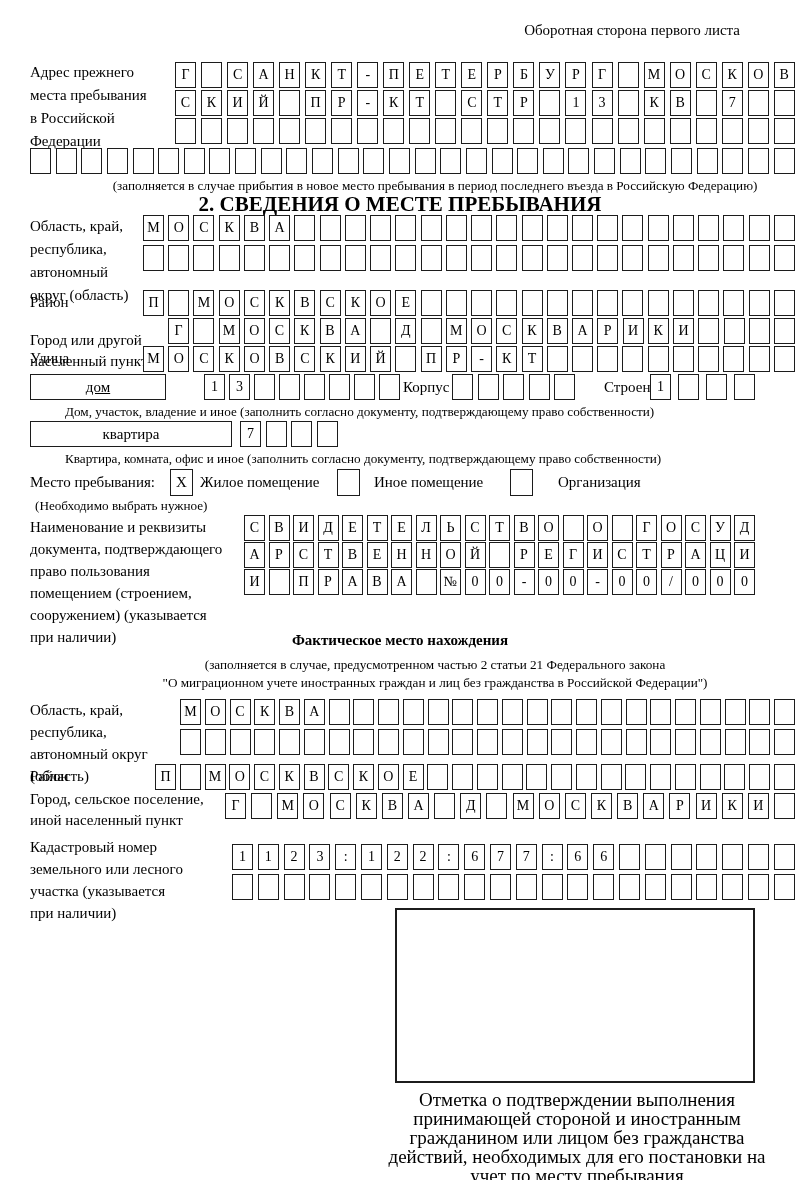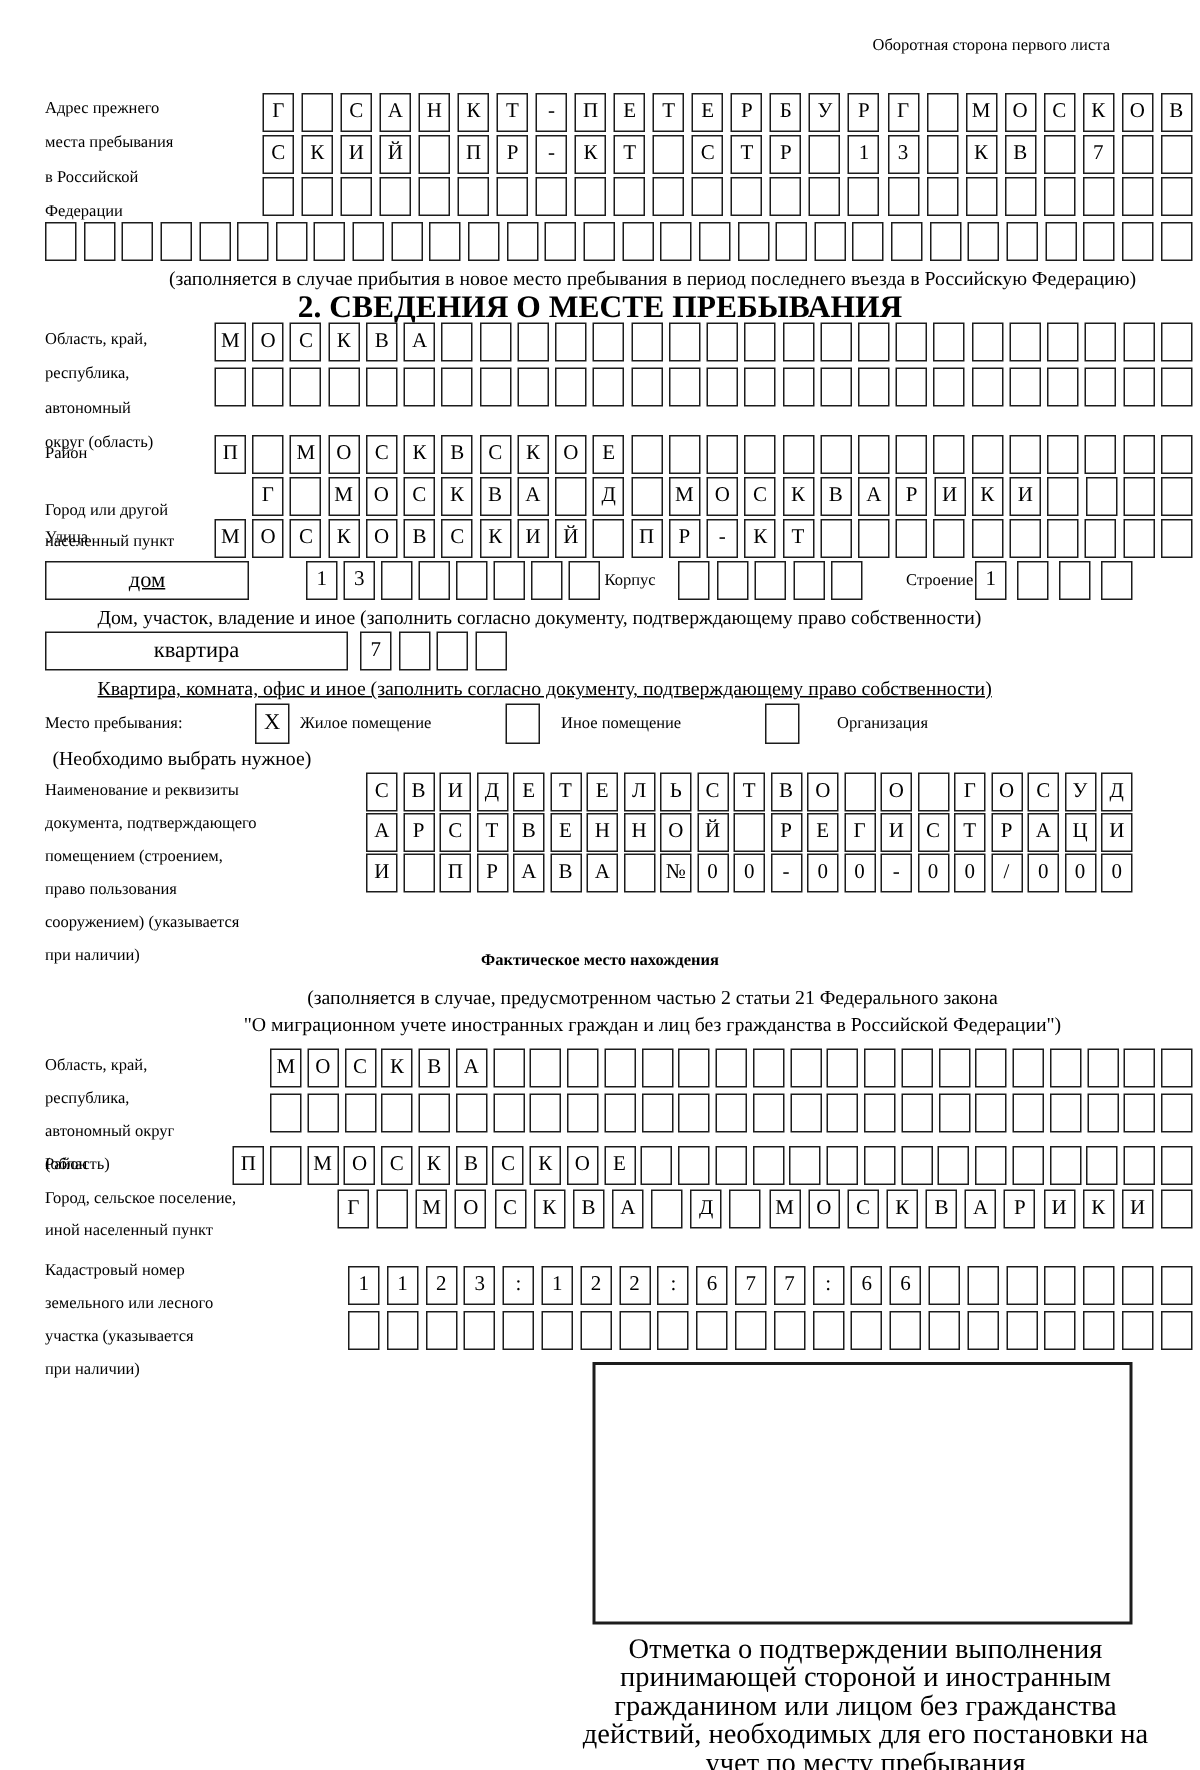--- a/index.html
+++ b/index.html
@@ -1,20 +1,20 @@
 <!DOCTYPE html>
 <html><head>
 <meta charset="utf-8">
 <style>
   html,body{margin:0;padding:0;background:#ffffff;}
   .page{
     position:relative;width:800px;height:1180px;background:#ffffff;
     font-family:"Liberation Serif", serif;color:#000;overflow:hidden;
   }
-  .txt{position:absolute;font-size:11px;line-height:23px;white-space:nowrap;}
+  .txt{position:absolute;font-size:15px;line-height:23px;white-space:nowrap;}
   .small{font-size:13.2px;line-height:18px;margin-left:35px;}
   .bold{font-weight:bold;}
   .centered{left:0;width:800px;text-align:center;white-space:normal;}
   .boxrow{position:absolute;display:flex;justify-content:space-between;height:26px;}
   .cb{
     display:inline-block;box-sizing:border-box;width:21px;height:26px;
     border:1.6px solid #1c1c1c;text-align:center;font-size:14px;line-height:23px;
     background:#fff;flex:0 0 21px;
   }
   .widebox{
@@ -342,36 +342,36 @@
 
   <div class="widebox" style="left:30px;top:421px;width:202px;">
     <span>квартира</span>
   </div>
   <div class="boxrow" style="left:240px;top:421px;width:98px;">
       <span class="cb">7</span>
       <span class="cb"></span>
       <span class="cb"></span>
       <span class="cb"></span>
     </div>
-  <div class="txt small" style="left:30px;top:450px;text-decoration:underline;">Квартира, комната, офис и иное (заполнить согласно документу, подтверждающему право собственности)</div>
+  <div class="txt small" style="left:30px;top:450px;">Квартира, комната, офис и иное (заполнить согласно документу, подтверждающему право собственности)</div>
 
   <div class="txt" style="left:30px;top:471px;">Место пребывания:</div>
   <div class="ckbox" style="left:170px;top:469px;">X</div>
   <div class="txt" style="left:200px;top:471px;">Жилое помещение</div>
   <div class="ckbox" style="left:337px;top:469px;"></div>
   <div class="txt" style="left:374px;top:471px;">Иное помещение</div>
   <div class="ckbox" style="left:510px;top:469px;"></div>
   <div class="txt" style="left:558px;top:471px;">Организация</div>
   <div class="txt small" style="left:0;top:497px;width:630px;">(Необходимо выбрать нужное)</div>
 
   <div class="txt" style="left:30px;top:516px;line-height:22px;">
     <div>Наименование и реквизиты</div>
     <div>документа, подтверждающего</div>
+    <div>право пользования</div>
     <div>помещением (строением,</div>
-    <div>право пользования</div>
     <div>сооружением) (указывается</div>
     <div>при наличии)</div>
   </div>
   <div class="boxrow" style="left:244px;top:515px;width:511px;">
       <span class="cb">С</span>
       <span class="cb">В</span>
       <span class="cb">И</span>
       <span class="cb">Д</span>
       <span class="cb">Е</span>
       <span class="cb">Т</span>

